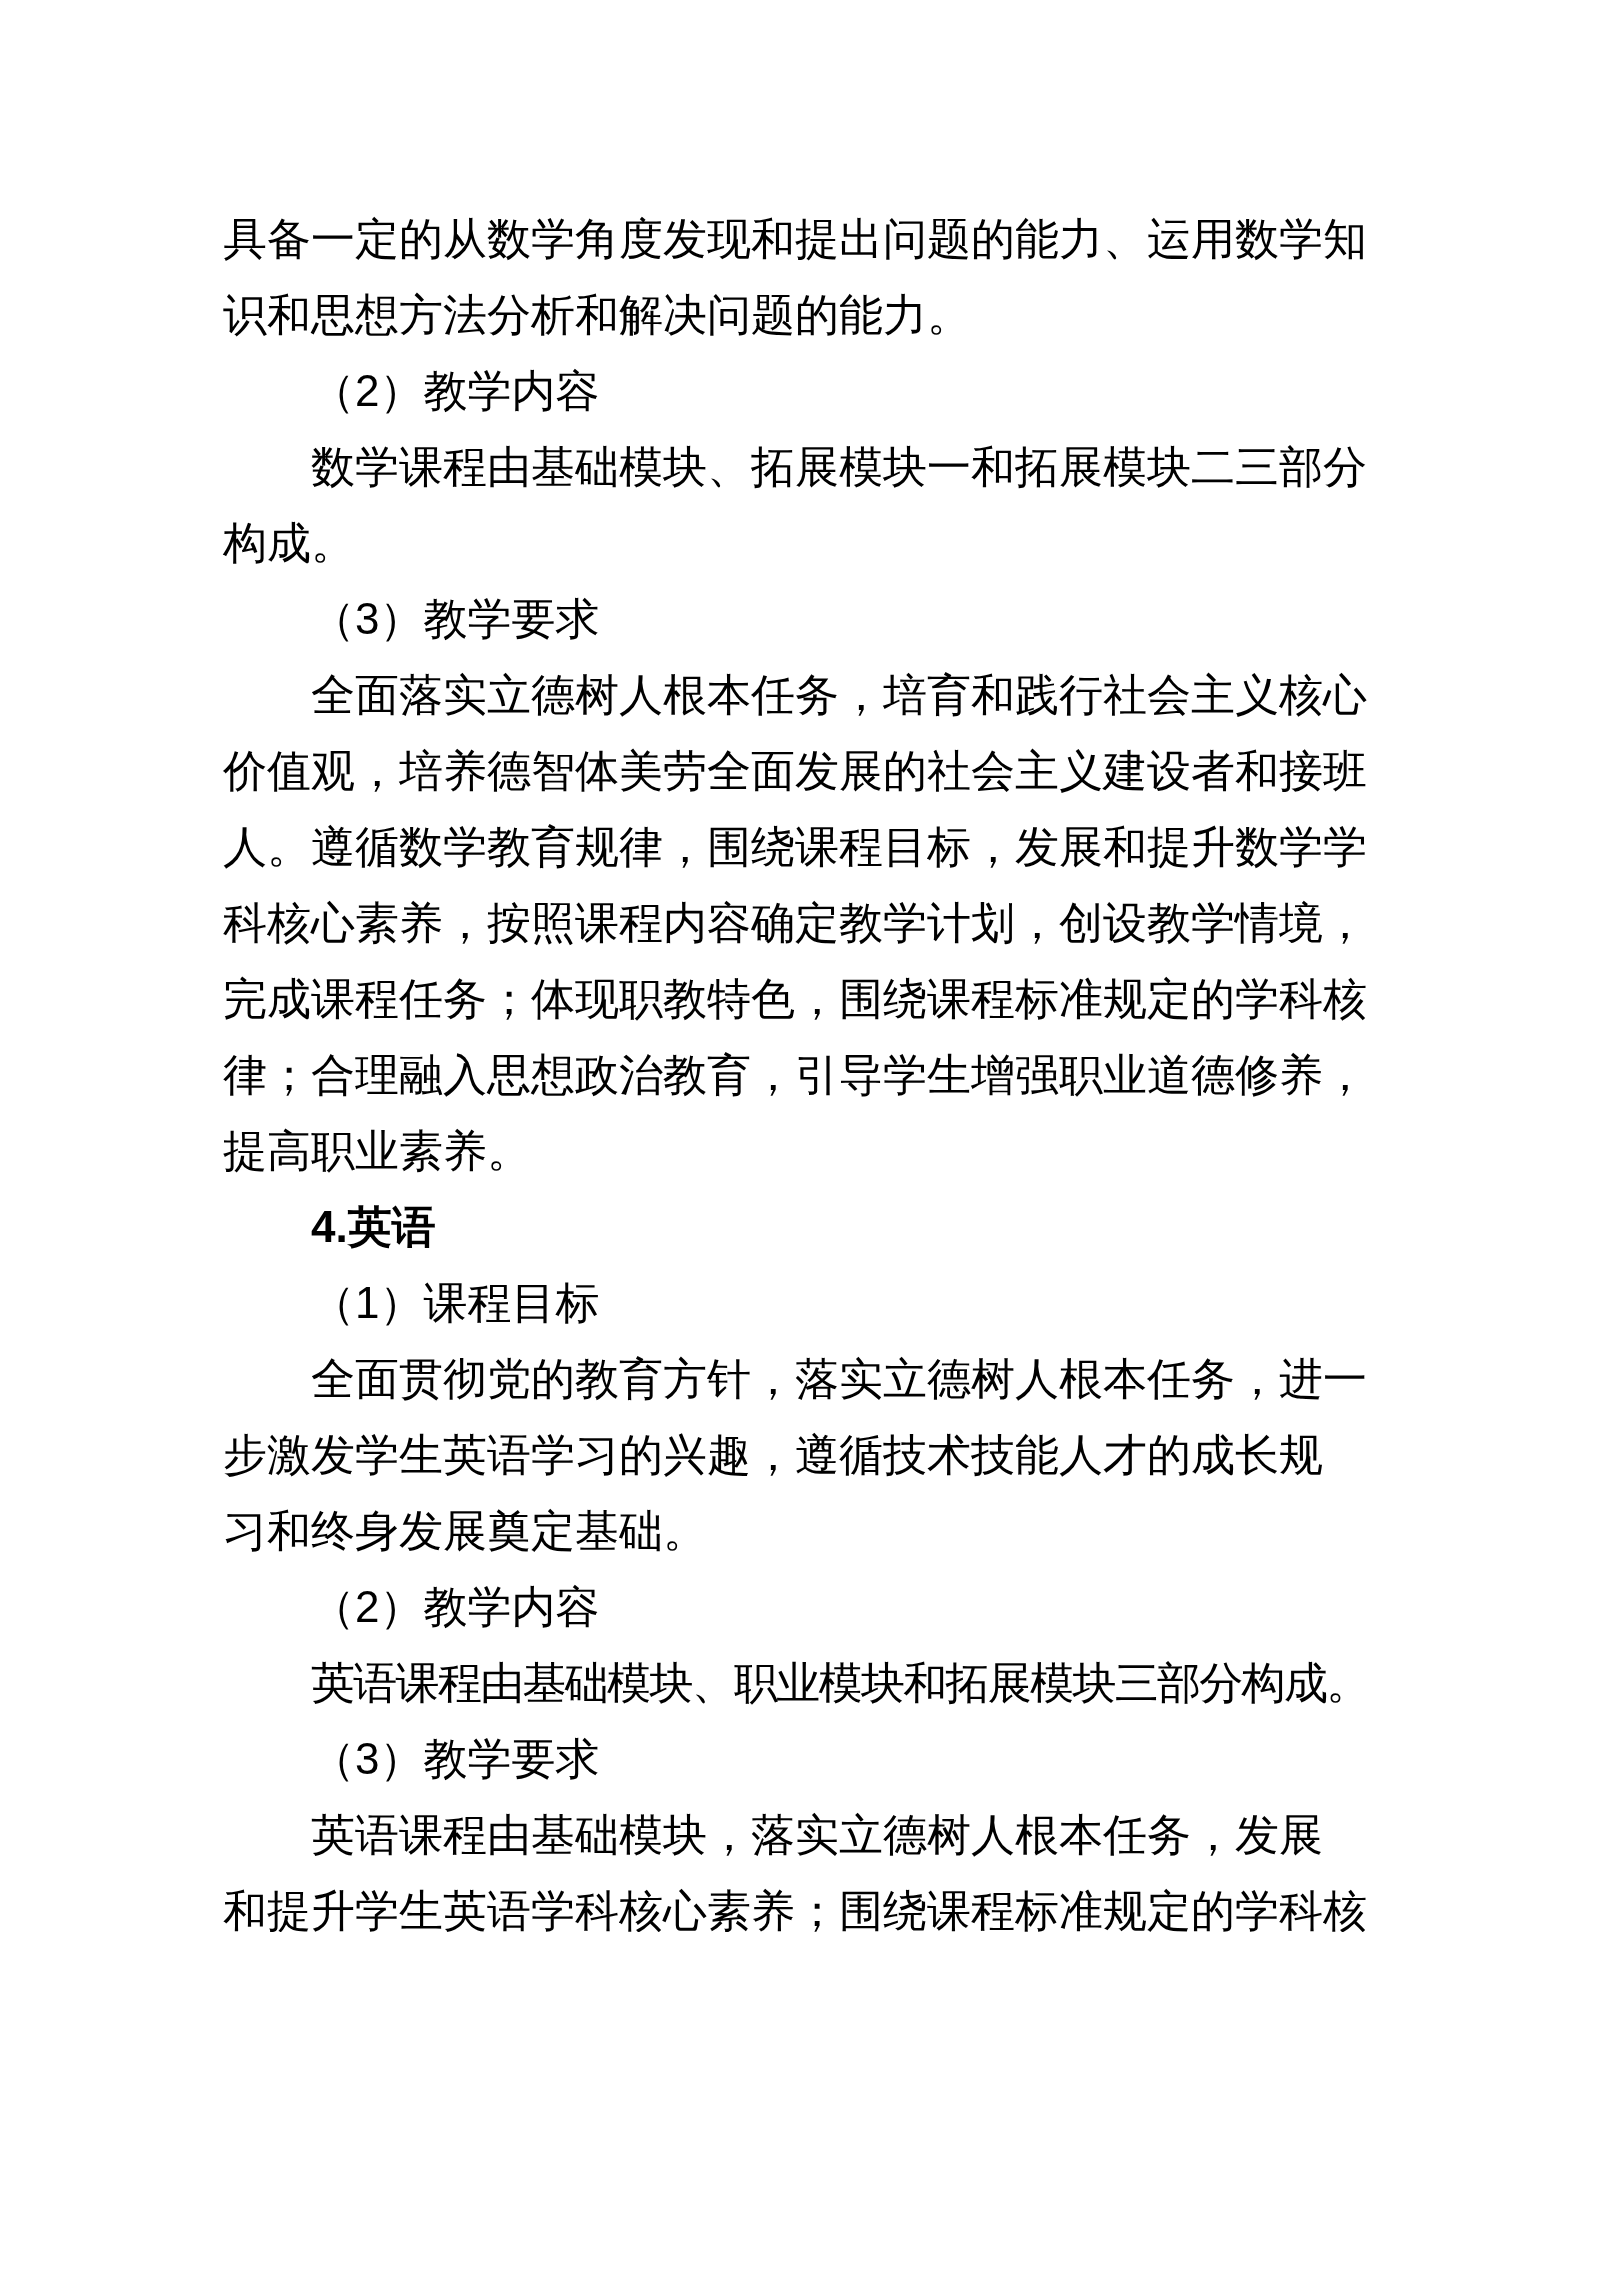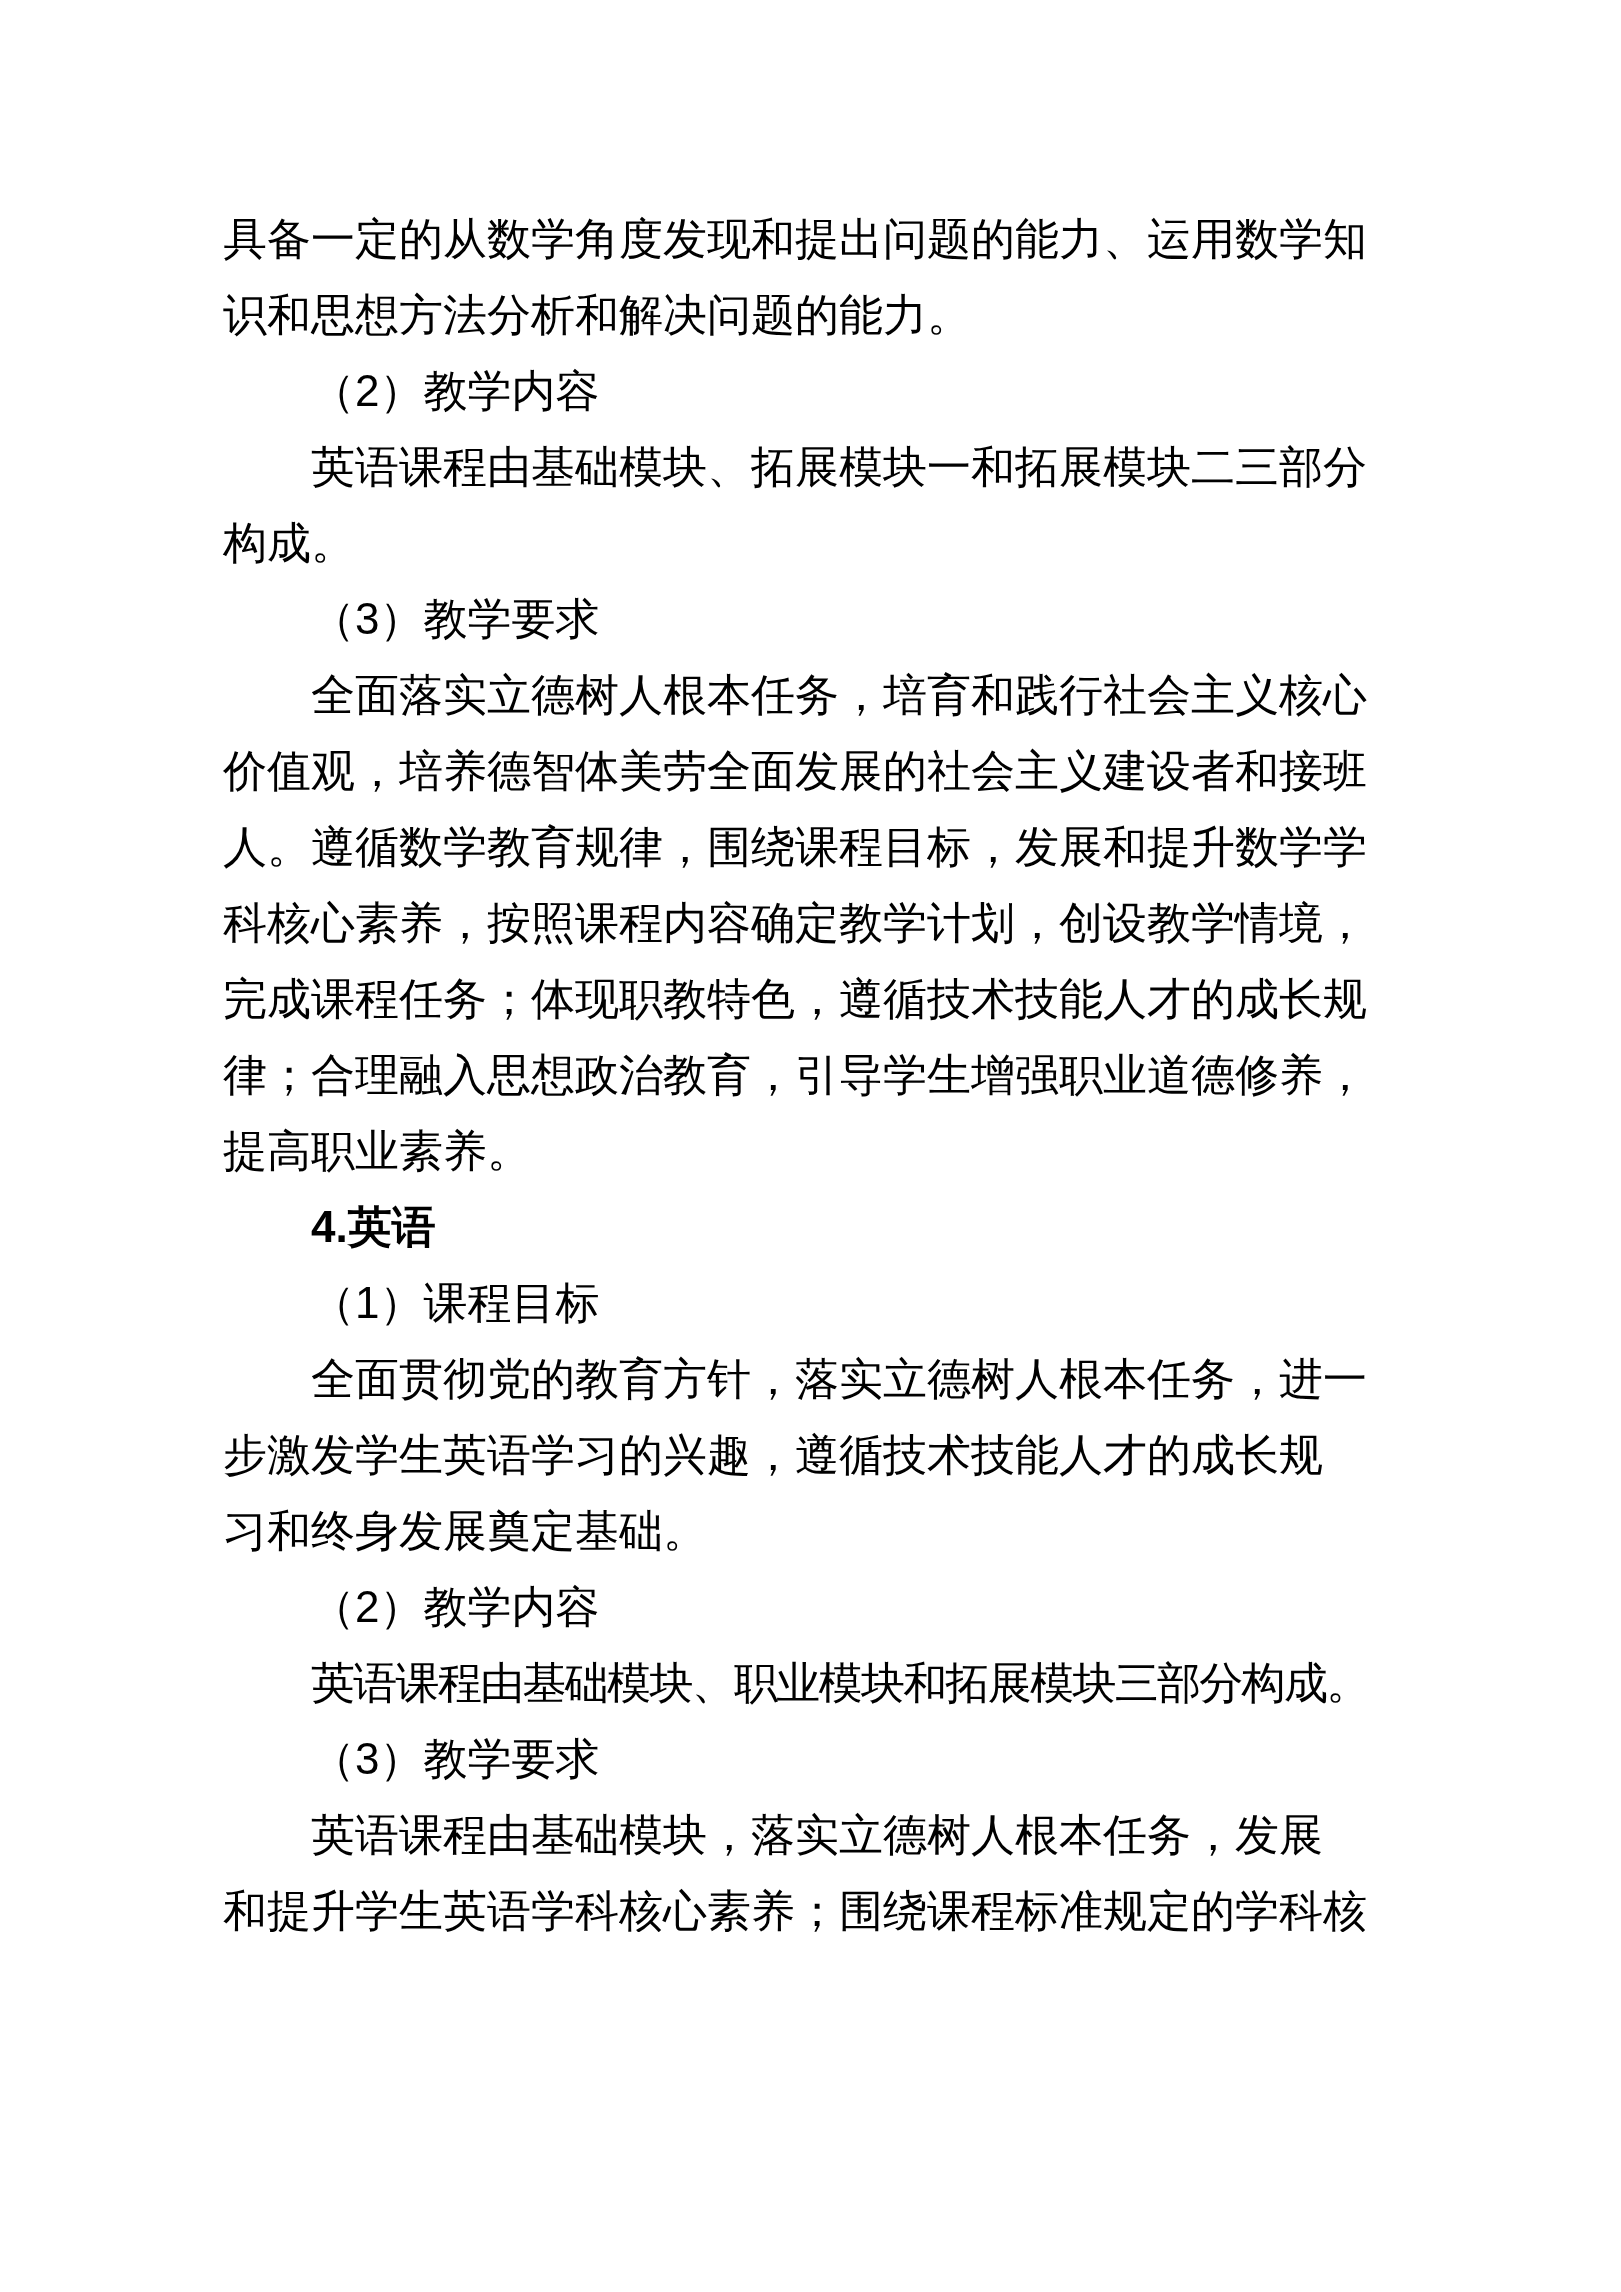--- a/index.html
+++ b/index.html
@@ -51,28 +51,28 @@
 </style>
 </head>
 <body>
 
 <div class="page">
 
   <div class="text-block">
     <div class="line">具备一定的从数学角度发现和提出问题的能力、运用数学知</div>
     <div class="line">识和思想方法分析和解决问题的能力。</div>
     <div class="line indent">（2）教学内容</div>
-    <div class="line indent">英语课程由基础模块、拓展模块一和拓展模块二三部分</div>
+    <div class="line indent">数学课程由基础模块、拓展模块一和拓展模块二三部分</div>
     <div class="line">构成。</div>
     <div class="line indent">（3）教学要求</div>
     <div class="line indent">全面落实立德树人根本任务，培育和践行社会主义核心</div>
     <div class="line">价值观，培养德智体美劳全面发展的社会主义建设者和接班</div>
     <div class="line">人。遵循数学教育规律，围绕课程目标，发展和提升数学学</div>
     <div class="line">科核心素养，按照课程内容确定教学计划，创设教学情境，</div>
-    <div class="line">完成课程任务；体现职教特色，遵循技术技能人才的成长规</div>
+    <div class="line">完成课程任务；体现职教特色，围绕课程标准规定的学科核</div>
     <div class="line">律；合理融入思想政治教育，引导学生增强职业道德修养，</div>
     <div class="line">提高职业素养。</div>
     <div class="line indent bold">4.英语</div>
     <div class="line indent">（1）课程目标</div>
     <div class="line indent">全面贯彻党的教育方针，落实立德树人根本任务，进一</div>
     <div class="line">步激发学生英语学习的兴趣，遵循技术技能人才的成长规</div>
     <div class="line">习和终身发展奠定基础。</div>
     <div class="line indent">（2）教学内容</div>
     <div class="line indent tight">英语课程由基础模块、职业模块和拓展模块三部分构成。</div>
     <div class="line indent">（3）教学要求</div>

